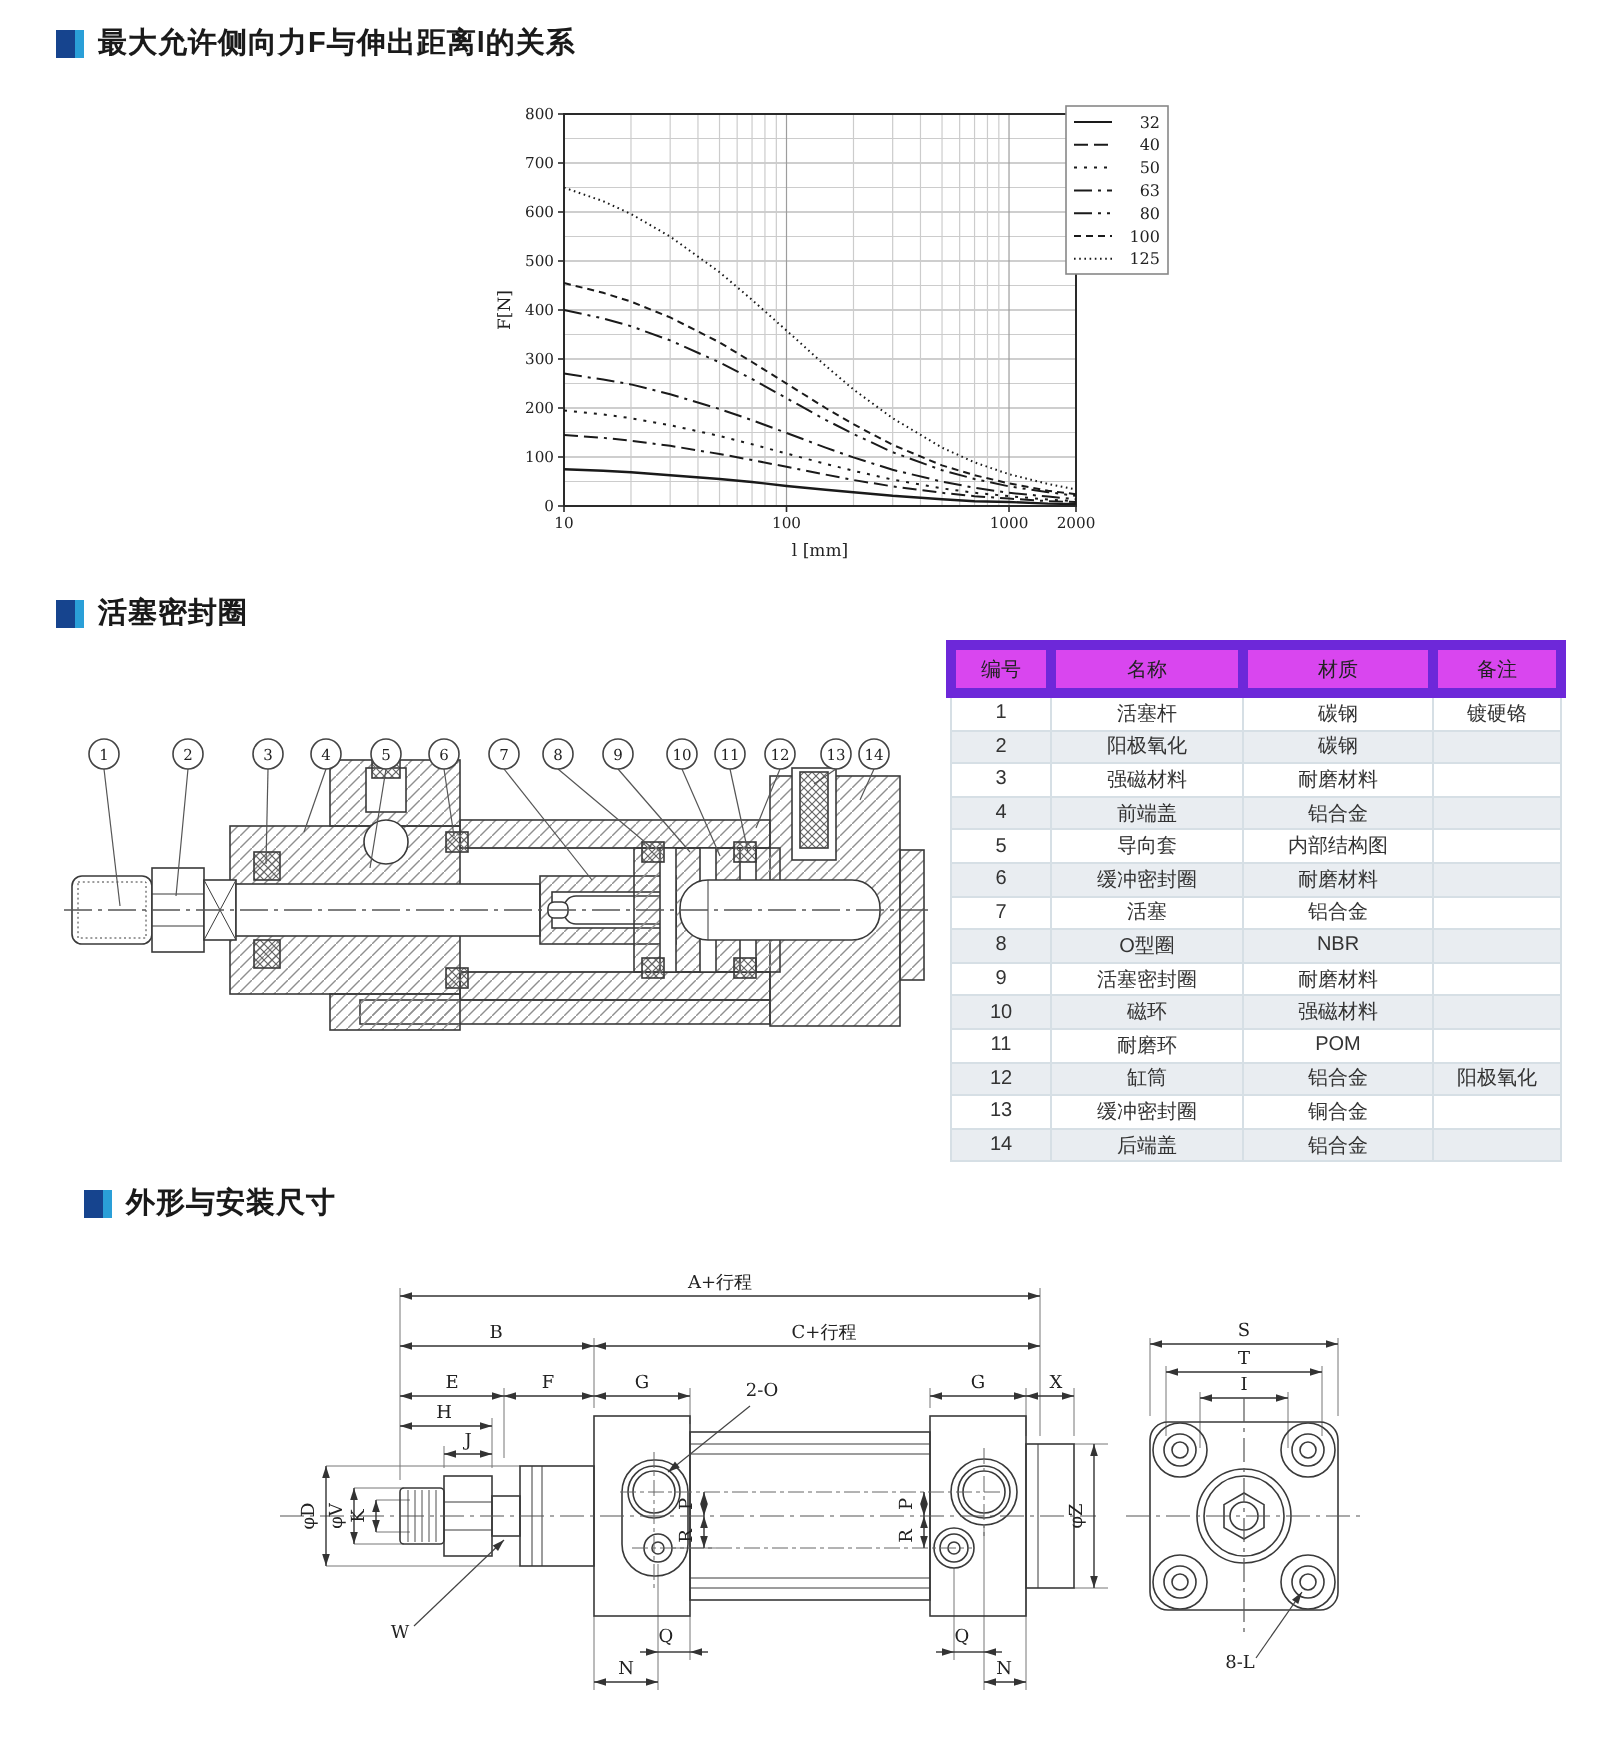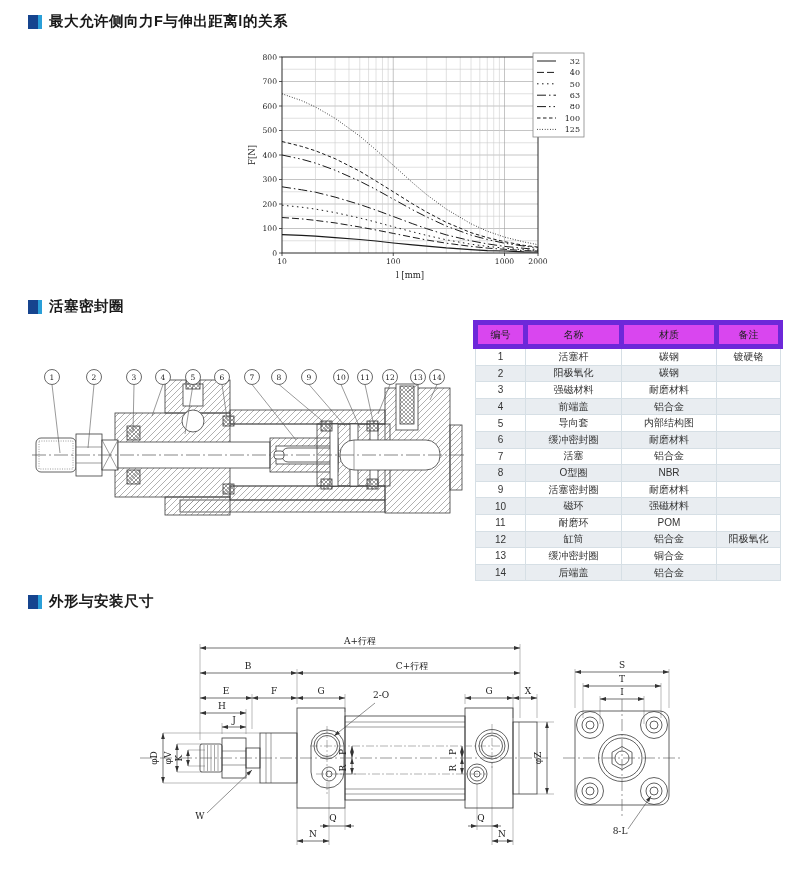--- a/index.html
+++ b/index.html
@@ -331,21 +331,21 @@
         <tr class="alt">
           <td>14</td>
           <td>后端盖</td>
           <td>铝合金</td>
           <td></td>
         </tr>
       </tbody>
   </table>
 </div>
 
-<div class="section-title" style="left:28px;top:592px">
+<div class="section-title" style="left:42px;top:592px">
   <span class="bullet"></span>
   <span class="title-text">外形与安装尺寸</span>
 </div>
 
 <svg id="dims-svg" class="abs" style="left:130px;top:628px" width="560" height="248" viewBox="0 0 560 248">
     <g>
       <line x1="70" y1="112" x2="70" y2="16" stroke="#777" stroke-width="0.5"></line>
       <line x1="390" y1="90" x2="390" y2="16" stroke="#777" stroke-width="0.5"></line>
       <line x1="167" y1="76" x2="167" y2="41" stroke="#777" stroke-width="0.5"></line>
       <line x1="122" y1="101" x2="122" y2="66" stroke="#777" stroke-width="0.5"></line>

